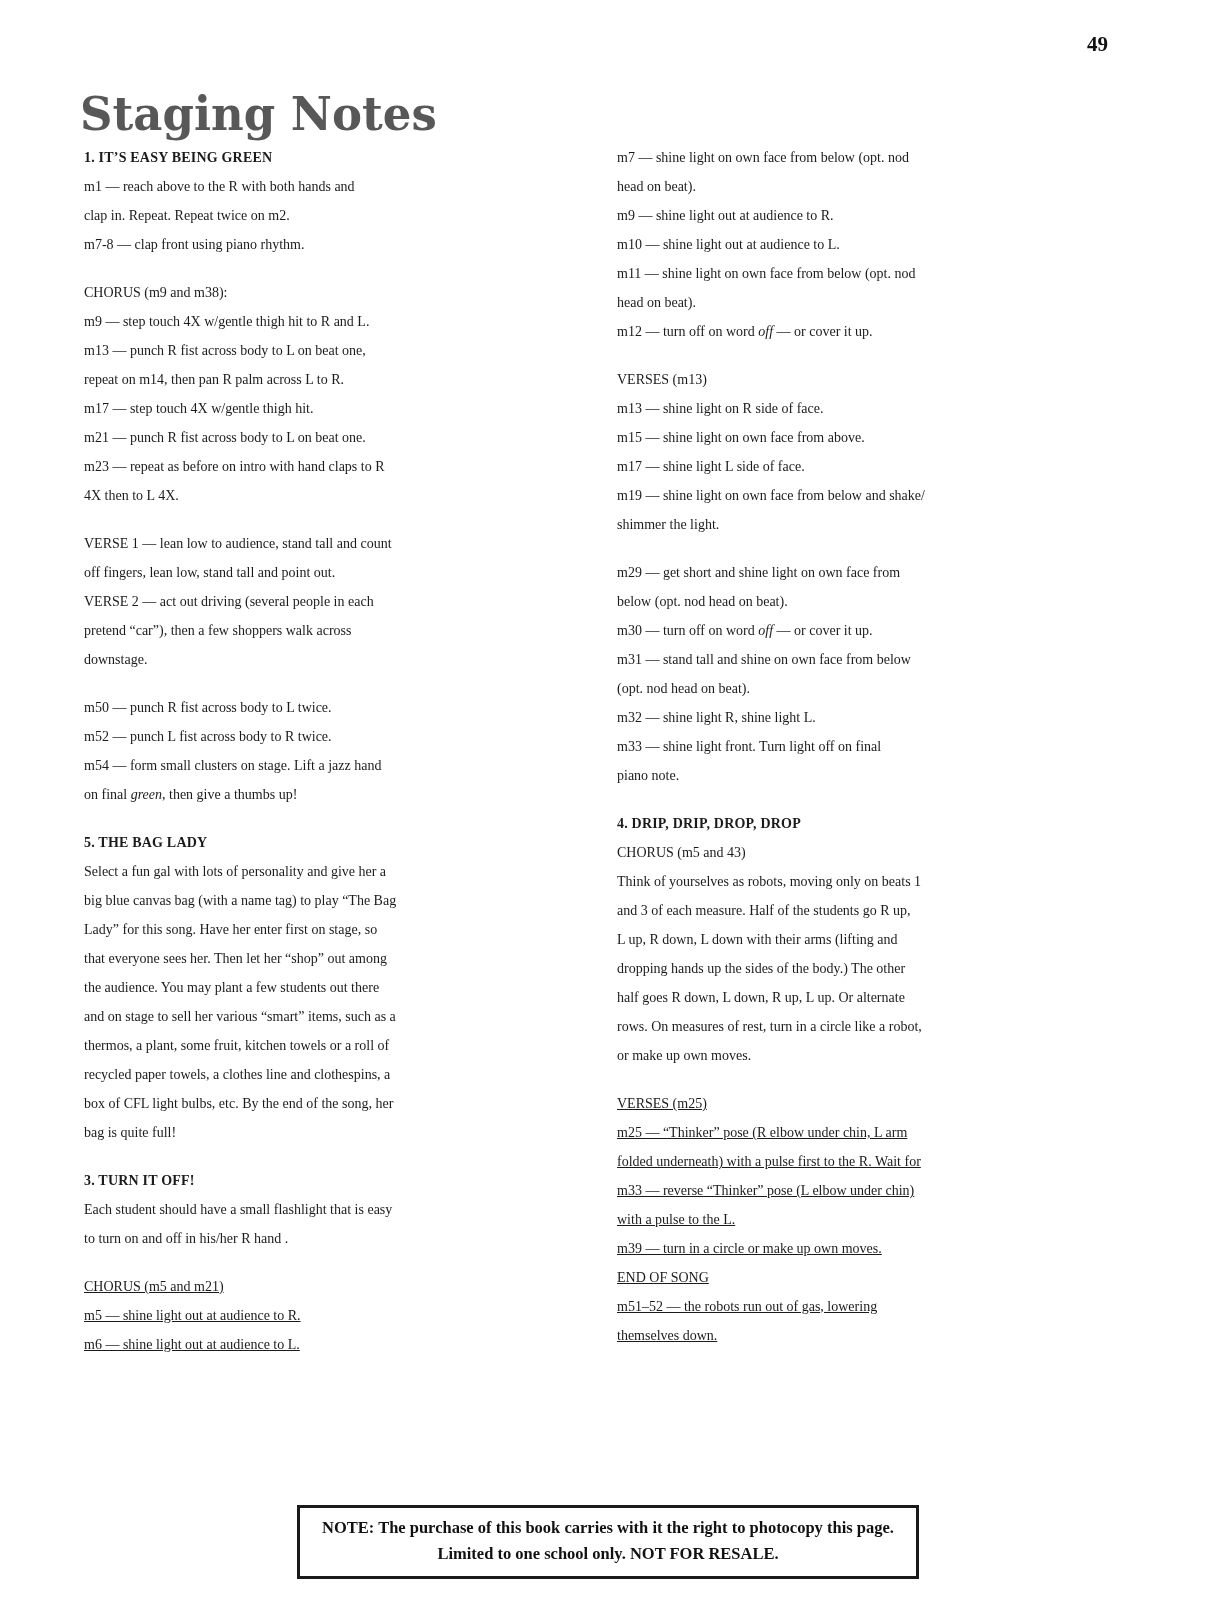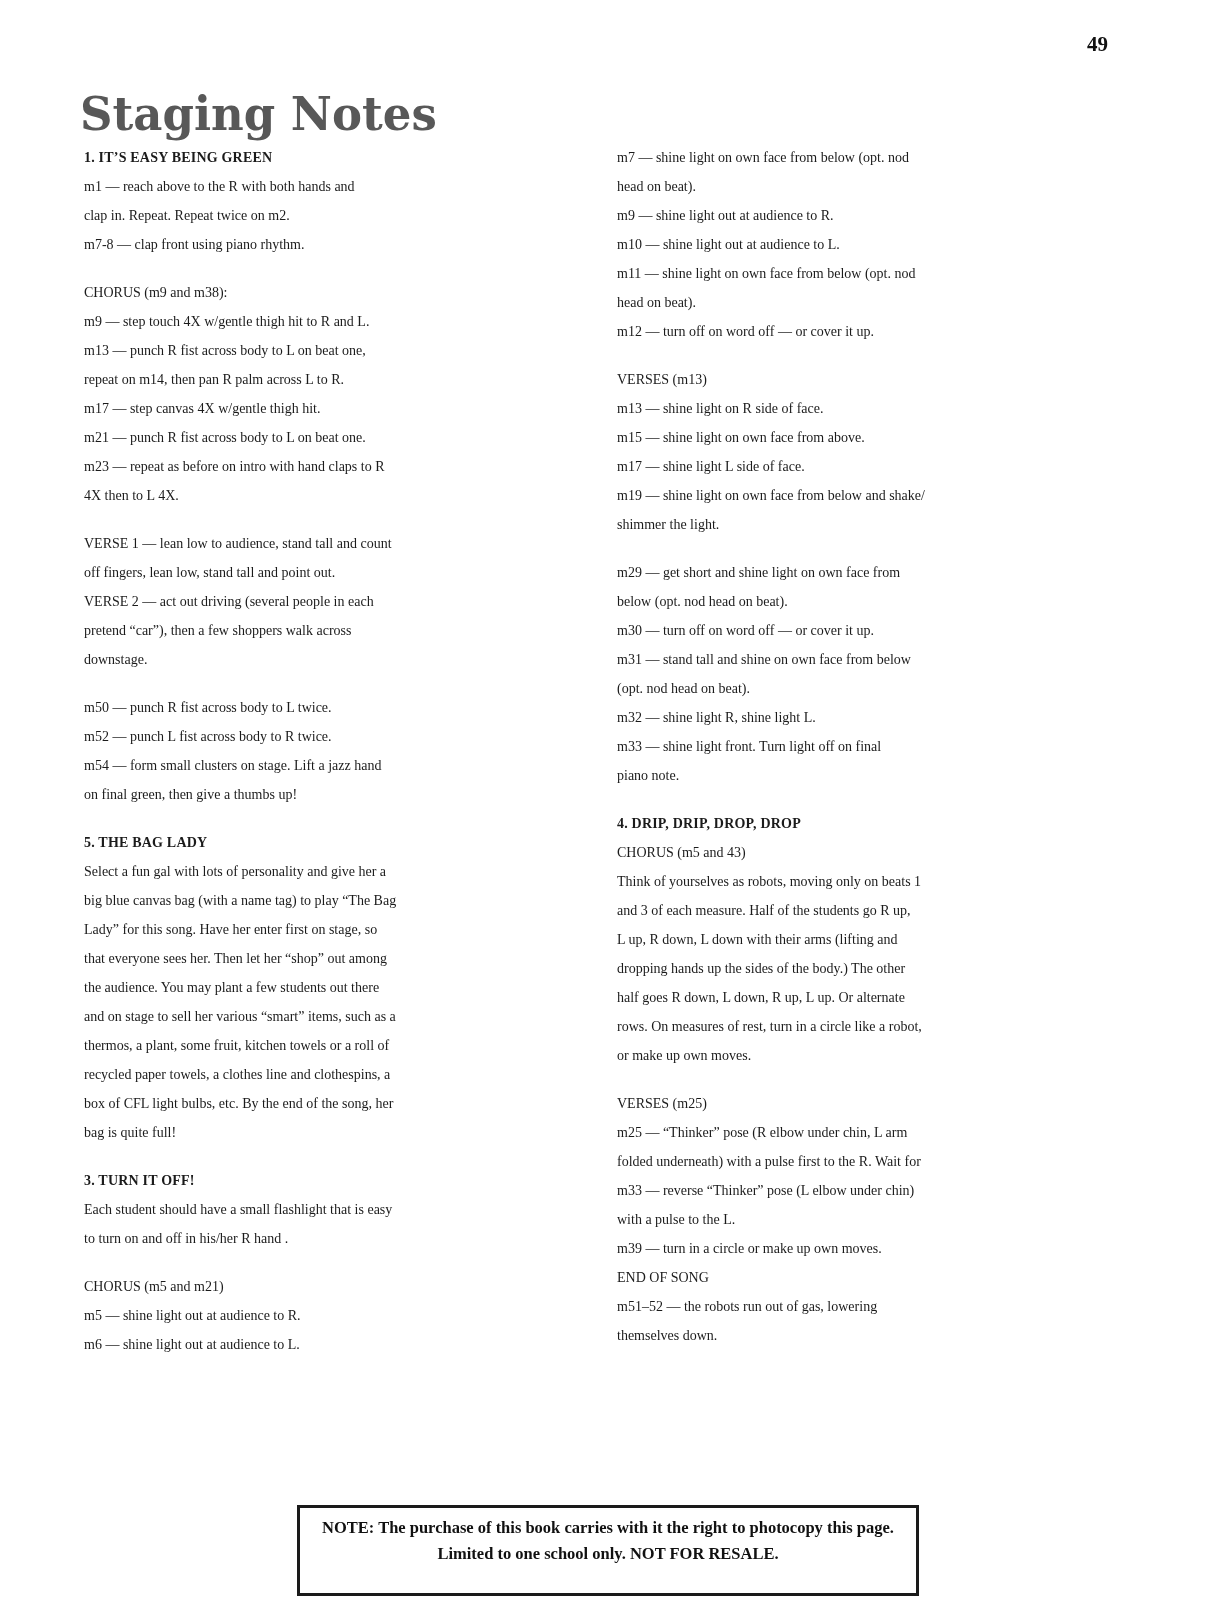--- a/index.html
+++ b/index.html
@@ -42,31 +42,31 @@
   .column {
     position: absolute;
     top: 143px;
     font-size: 14px;
     line-height: 29px;
     color: #1b1b1b;
   }
   .column.left  { left: 84px;  width: 500px; }
   .column.right { left: 617px; width: 510px; }
   .block { margin: 0 0 19px 0; }
-  .block:last-child { margin-bottom: 0; }
+  .block:last-child { margin-bottom: 0; text-decoration: underline; }
   .line { white-space: normal; }
   .line.bold { font-weight: bold; letter-spacing: 0.2px; }
-  .line .italic { }
+  .line .italic { font-style: italic; }
   .note-box {
     position: absolute;
     left: 297px;
     top: 1505px;
     width: 608px;
     border: 3px solid #1a1a1a;
-    padding: 7px 4px 26px 4px;
+    padding: 7px 4px 9px 4px;
     text-align: center;
     font-weight: bold;
     font-size: 16.5px;
     line-height: 26px;
     color: #111111;
     background: #ffffff;
   }
 </style>
 </head>
 <body>
@@ -79,21 +79,21 @@
         <div class="line bold">1. IT’S EASY BEING GREEN</div>
         <div class="line">m1 — reach above to the R with both hands and</div>
         <div class="line">clap in. Repeat. Repeat twice on m2.</div>
         <div class="line">m7-8 — clap front using piano rhythm.</div>
       </div>
       <div class="block">
         <div class="line">CHORUS (m9 and m38):</div>
         <div class="line">m9 — step touch 4X w/gentle thigh hit to R and L.</div>
         <div class="line">m13 — punch R fist across body to L on beat one,</div>
         <div class="line">repeat on m14, then pan R palm across L to R.</div>
-        <div class="line">m17 — step canvas 4X w/gentle thigh hit.</div>
+        <div class="line">m17 — step touch 4X w/gentle thigh hit.</div>
         <div class="line">m21 — punch R fist across body to L on beat one.</div>
         <div class="line">m23 — repeat as before on intro with hand claps to R</div>
         <div class="line">4X then to L 4X.</div>
       </div>
       <div class="block">
         <div class="line">VERSE 1 — lean low to audience, stand tall and count</div>
         <div class="line">off fingers, lean low, stand tall and point out.</div>
         <div class="line">VERSE 2 — act out driving (several people in each</div>
         <div class="line">pretend “car”), then a few shoppers walk across</div>
         <div class="line">downstage.</div>

